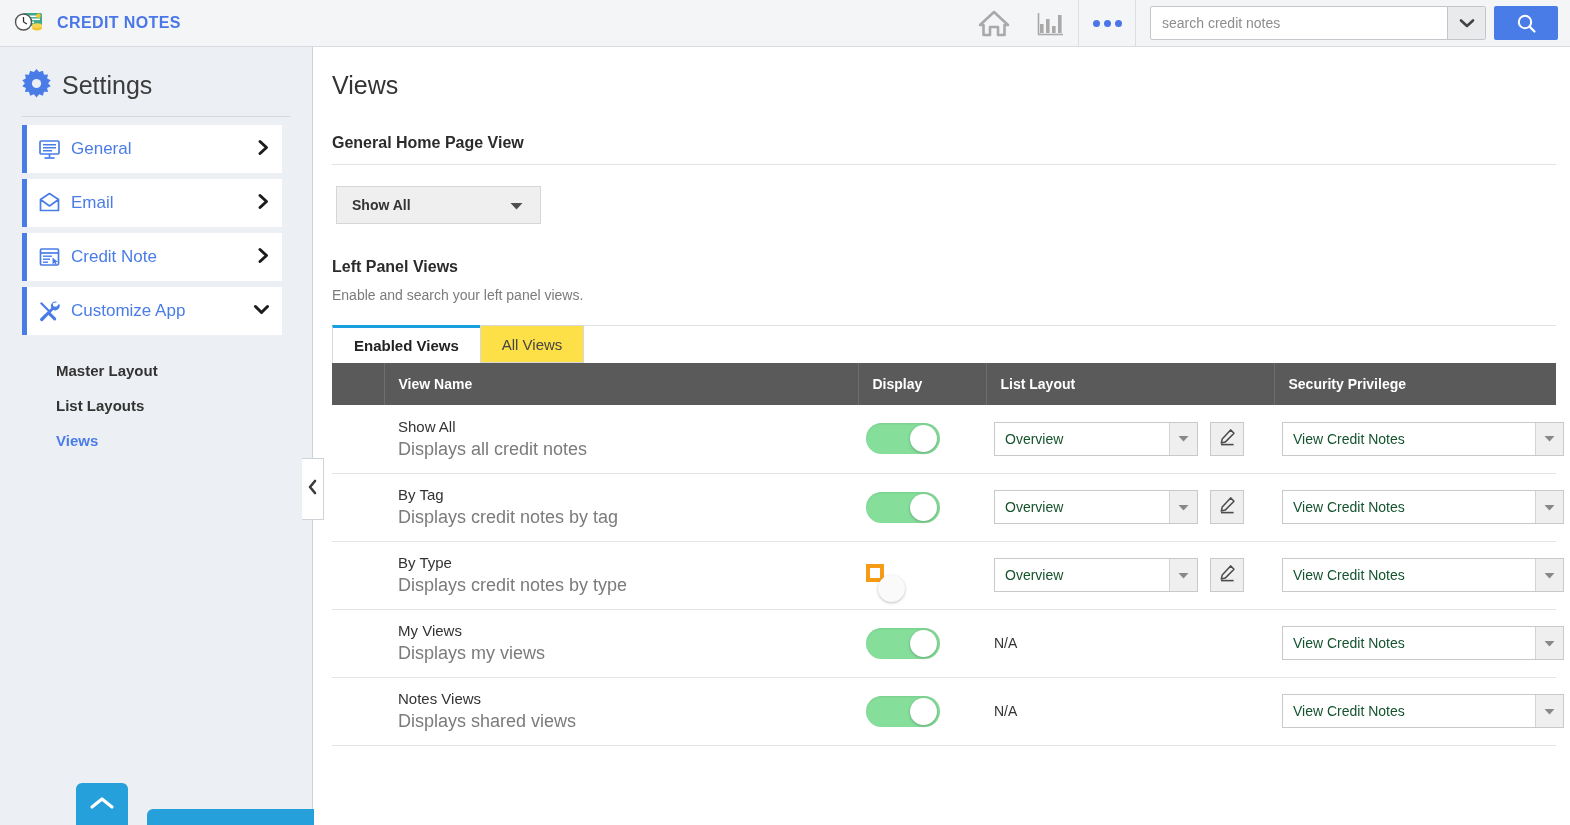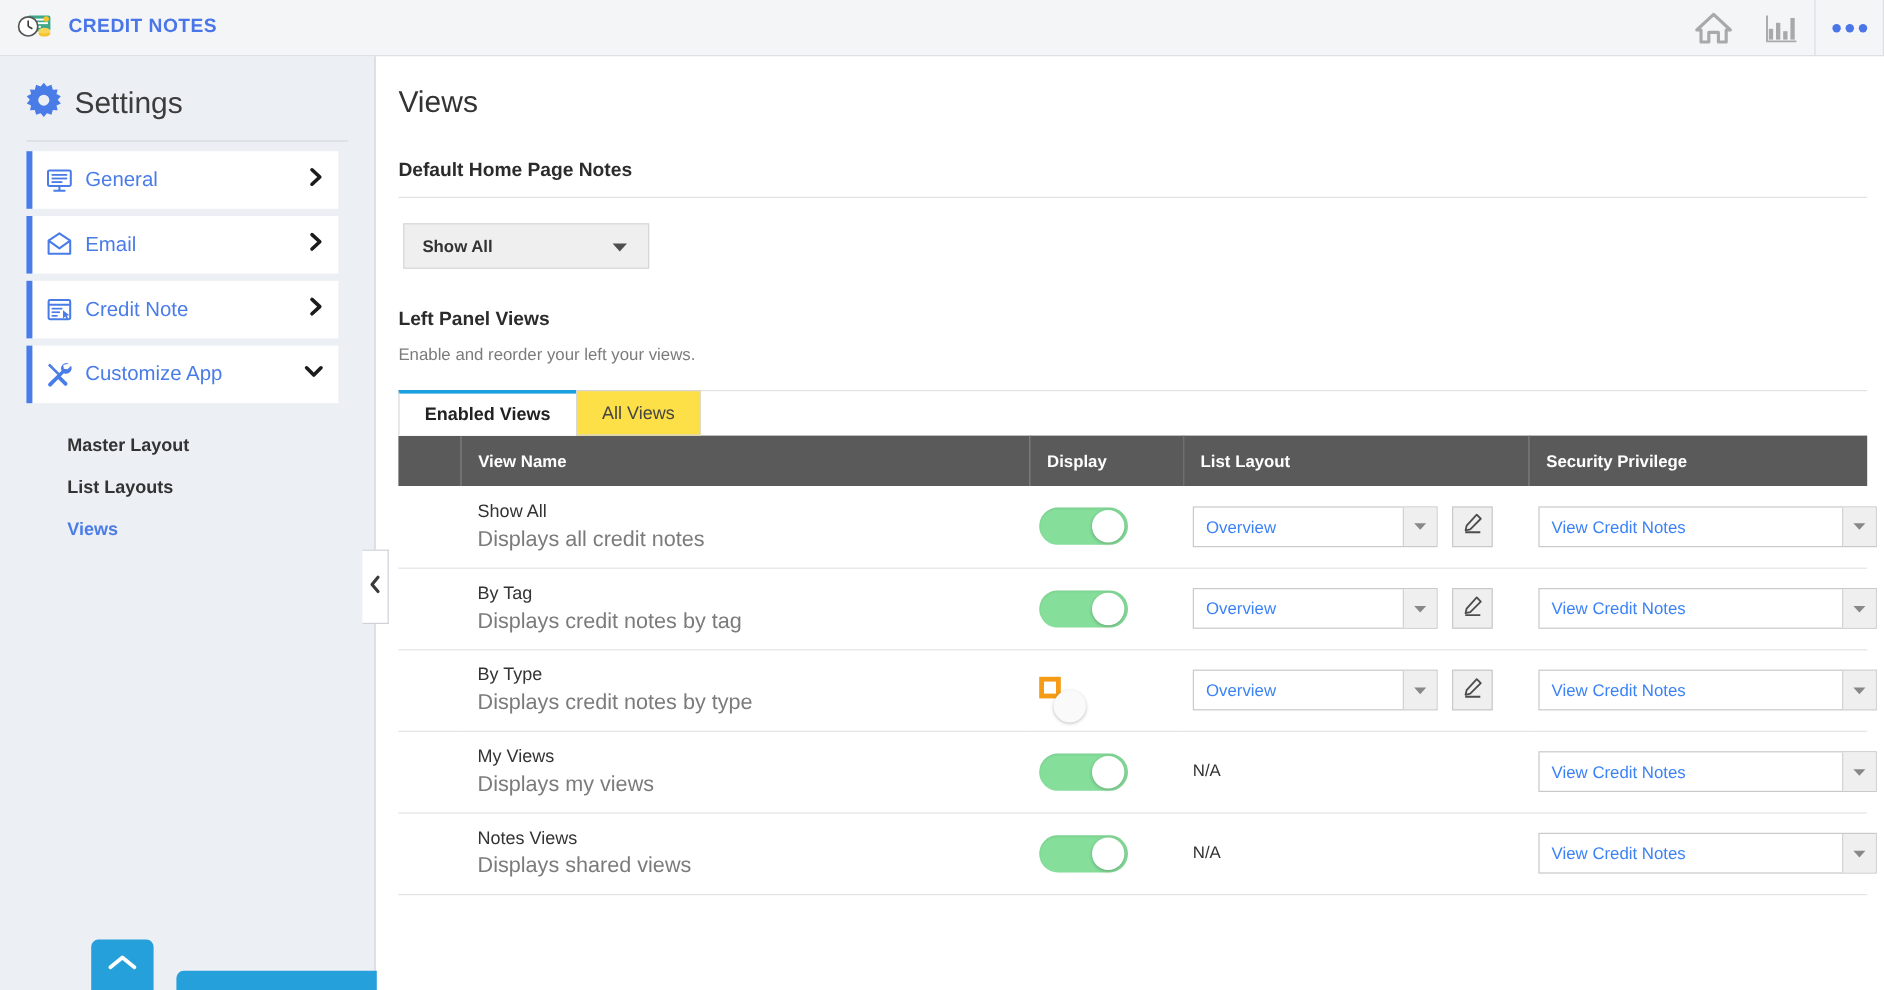--- a/index.html
+++ b/index.html
@@ -199,21 +199,21 @@
     display: inline-block; padding: 5px;
     border: 4px solid #f59b16; background: #fff;
   }
 
   
   .sel {
     display: inline-flex; align-items: center;
     height: 34px; border: 1px solid #c9c9c9; background: #fff;
     vertical-align: middle;
   }
-  .sel .txt { font-size: 14px; color: #3b82f6; padding: 0 10px; white-space: nowrap; }
+  .sel .txt { font-size: 14px; color: #14532d; padding: 0 10px; white-space: nowrap; }
   .sel .arrow {
     margin-left: auto; width: 28px; height: 32px;
     background: #efefef; border-left: 1px solid #d3d3d3;
     display: flex; align-items: center; justify-content: center;
   }
   .sel-list { width: 204px; }
   .sel-sec  { width: 282px; }
   .edit-btn {
     display: inline-flex; align-items: center; justify-content: center;
     width: 34px; height: 34px; margin-left: 8px;
@@ -264,20 +264,36 @@
     <div class="tb-sep"></div>
     <div class="tb-icon">
       <span class="dots">
           <i></i>
           <i></i>
           <i></i>
         </span>
     </div>
     <div class="tb-sep"></div>
 
+    <div class="searchwrap">
+      <div class="searchbox">
+        <input type="text" placeholder="search credit notes" style="">
+        <div class="search-caret">
+          <svg width="18" height="12" viewBox="0 0 18 12">
+            <path d="M3 3.5 L9 9 L15 3.5" fill="none" stroke="#444" stroke-width="2.6" stroke-linecap="round" stroke-linejoin="round"></path>
+          </svg>
+        </div>
+      </div>
+      <button class="search-go">
+        <svg width="21" height="21" viewBox="0 0 21 21">
+          <circle cx="9" cy="9" r="6.2" fill="none" stroke="#fff" stroke-width="2"></circle>
+          <line x1="13.6" y1="13.6" x2="18.5" y2="18.5" stroke="#fff" stroke-width="2.2" stroke-linecap="round"></line>
+        </svg>
+      </button>
+    </div>
   </div>
 </div>
 
 <div class="sidebar">
   <div class="settings-head">
     <span>
       <svg width="29" height="29" viewBox="0 0 29 29">
         <path fill="#4a7ce8" d="M14.5 0 l2.6 3.1 3.8-1.4 1.1 4 4-0.2 -0.9 3.9 3.6 1.8 -2.6 3 2.6 3 -3.6 1.8 0.9 3.9 -4-0.2 -1.1 4 -3.8-1.4 -2.6 3.1 -2.6-3.1 -3.8 1.4 -1.1-4 -4 0.2 0.9-3.9 -3.6-1.8 2.6-3 -2.6-3 3.6-1.8 -0.9-3.9 4 0.2 1.1-4 3.8 1.4z"></path>
         <circle cx="14.5" cy="14.5" r="4.6" fill="#eceff3"></circle>
       </svg>
@@ -376,34 +392,34 @@
     <svg width="11" height="16" viewBox="0 0 11 16">
       <path d="M8 2 L3 8 L8 14" fill="none" stroke="#3a3a3a" stroke-width="2.6" stroke-linecap="round" stroke-linejoin="round"></path>
     </svg>
   </span>
 </div>
 
 <div class="main">
 
   <div class="page-title">Views</div>
 
-  <div class="section-title">Default Home Page Notes</div>
+  <div class="section-title">General Home Page View</div>
   <div class="hr"></div>
 
   <div class="sel-default">
     <span>Show All</span>
     <span class="tri">
       <svg width="13" height="8" viewBox="0 0 13 8">
           <path d="M0.5 1 L12.5 1 L6.5 7.5 Z" fill="#4e4e4e"></path>
         </svg>
     </span>
   </div>
 
   <div class="section-title">Left Panel Views</div>
-  <div class="section-sub">Enable and reorder your left your views.</div>
+  <div class="section-sub">Enable and search your left panel views.</div>
 
   <div class="tabs-shell">
     <div class="tabs-rule"></div>
     <div class="tabs">
       <div class="tab active">Enabled Views</div>
       <div class="tab inactive">All Views</div>
     </div>
   </div>
 
   <table class="tbl">

